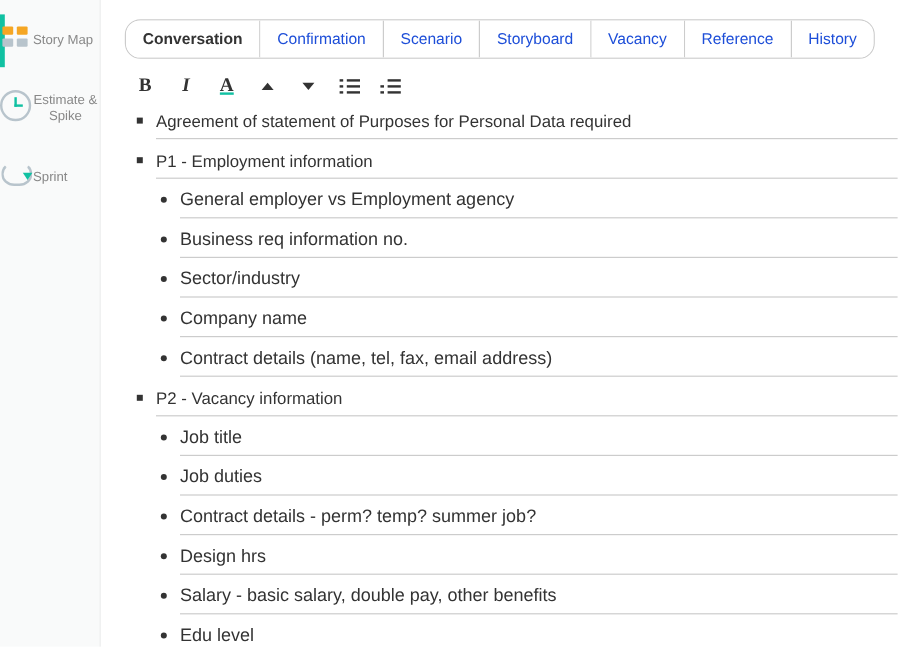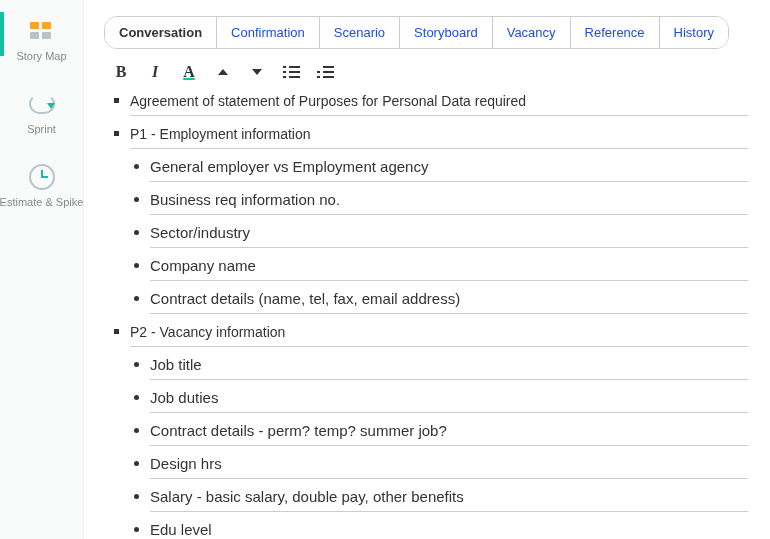--- a/index.html
+++ b/index.html
@@ -1,21 +1,21 @@
 <!DOCTYPE html>
 <html><head>
 <meta charset="utf-8">
 <style>
   * { box-sizing: border-box; margin: 0; padding: 0; }
   html, body { width: 770px; height: 539px; font-family: Arial, Helvetica, sans-serif; background: #fff; overflow: hidden; }
   body { display: flex; }
 
   
   .sidebar { width: 84px; height: 539px; background: #f9fafa; display: flex; flex-direction: column; align-items: center; padding-top: 18px; border-right: 1px solid #eee; position: relative; }
-  .side-item { width: 84px; display: flex; flex-direction: column; align-items: center; margin-bottom: 28px; cursor: pointer; position: relative; }
+  .side-item { width: 84px; display: flex; flex-direction: row; align-items: center; margin-bottom: 28px; cursor: pointer; position: relative; }
   .side-item .label { font-size: 11px; color: #888; text-align: center; line-height: 13px; margin-top: 6px; }
   .side-item.active::before { content: ""; position: absolute; left: 0; top: -6px; width: 4px; height: 44px; background: #11c1a2; }
   .side-item .icon { width: 28px; height: 26px; display: flex; align-items: center; justify-content: center; }
   .sidebar-bottom { margin-top: auto; margin-bottom: 12px; }
   .gear-cog { width: 26px; height: 26px; }
 
   
   .sm-icon { width: 28px; height: 22px; position: relative; }
   .sm-icon span { position: absolute; width: 9px; height: 7px; border-radius: 1px; }
   .sm-icon .a { left: 2px; top: 2px; background: #f5a623; }
@@ -74,29 +74,29 @@
           <span class="a"></span>
           <span class="b"></span>
           <span class="c"></span>
           <span class="d"></span>
         </div>
     </div>
     <div class="label">Story Map</div>
   </div>
   <div class="side-item">
     <div class="icon">
-        <div class="sprint-icon"></div>
-      </div>
-    <div class="label">Sprint</div>
+        <div class="est-icon"></div>
+      </div>
+    <div class="label">Estimate &amp; Spike</div>
   </div>
   <div class="side-item">
     <div class="icon">
-        <div class="est-icon"></div>
-      </div>
-    <div class="label">Estimate &amp; Spike</div>
+        <div class="sprint-icon"></div>
+      </div>
+    <div class="label">Sprint</div>
   </div>
 
 </div>
 
 <div class="main">
   <div class="tabs">
     <div class="tab active">Conversation</div>
     <div class="tab">Confirmation</div>
     <div class="tab">Scenario</div>
     <div class="tab">Storyboard</div>

